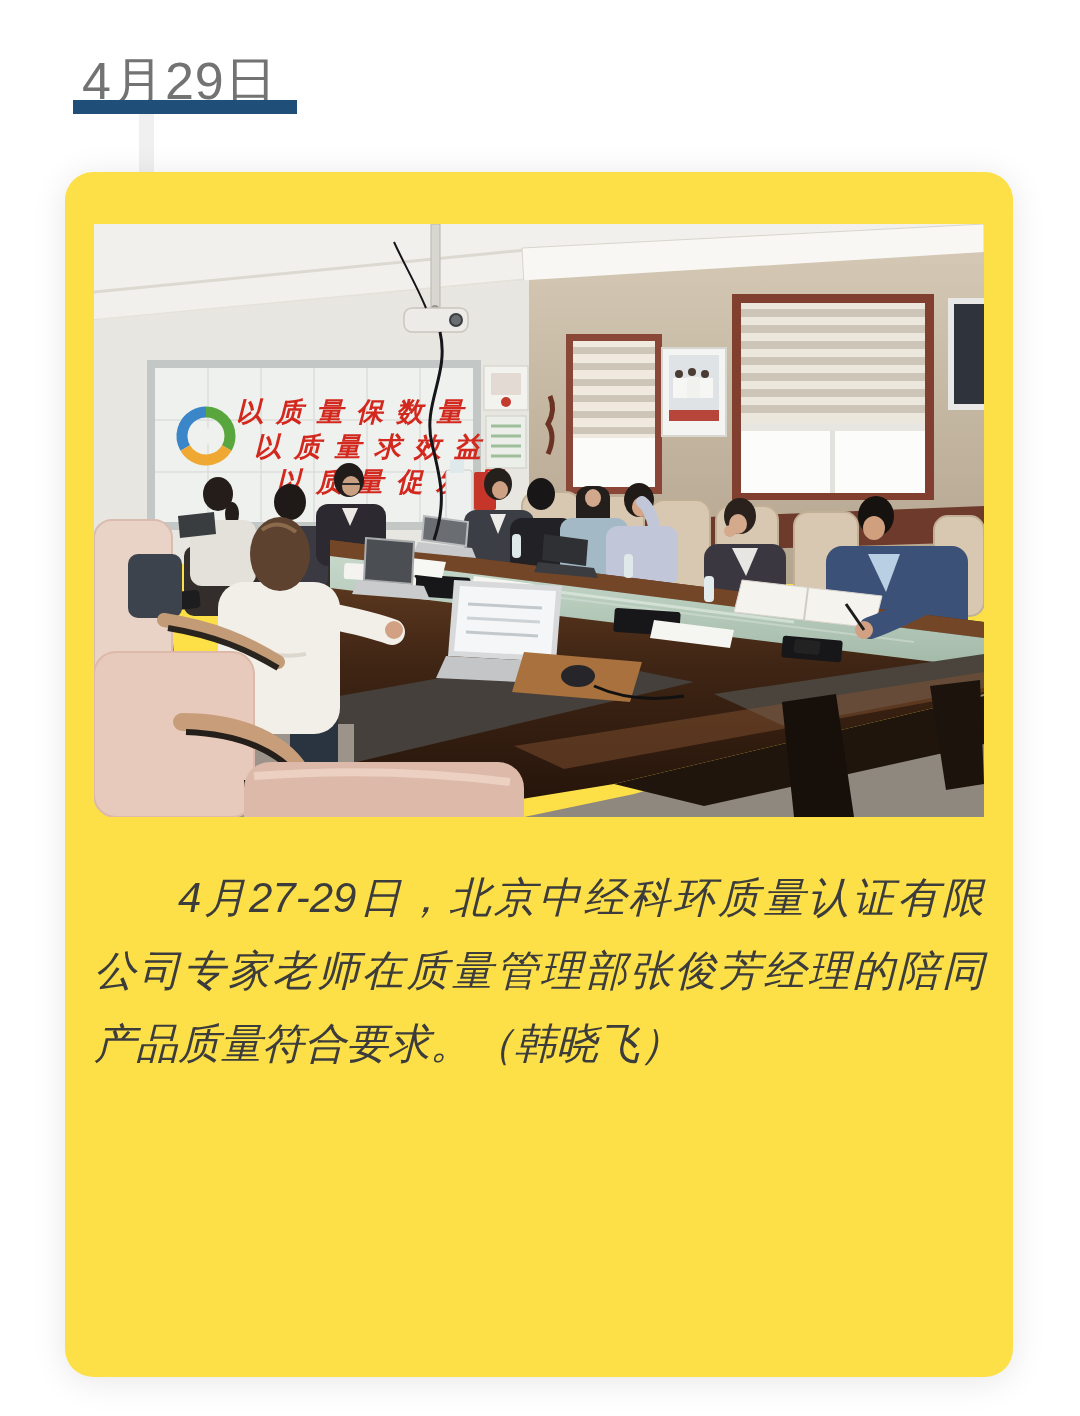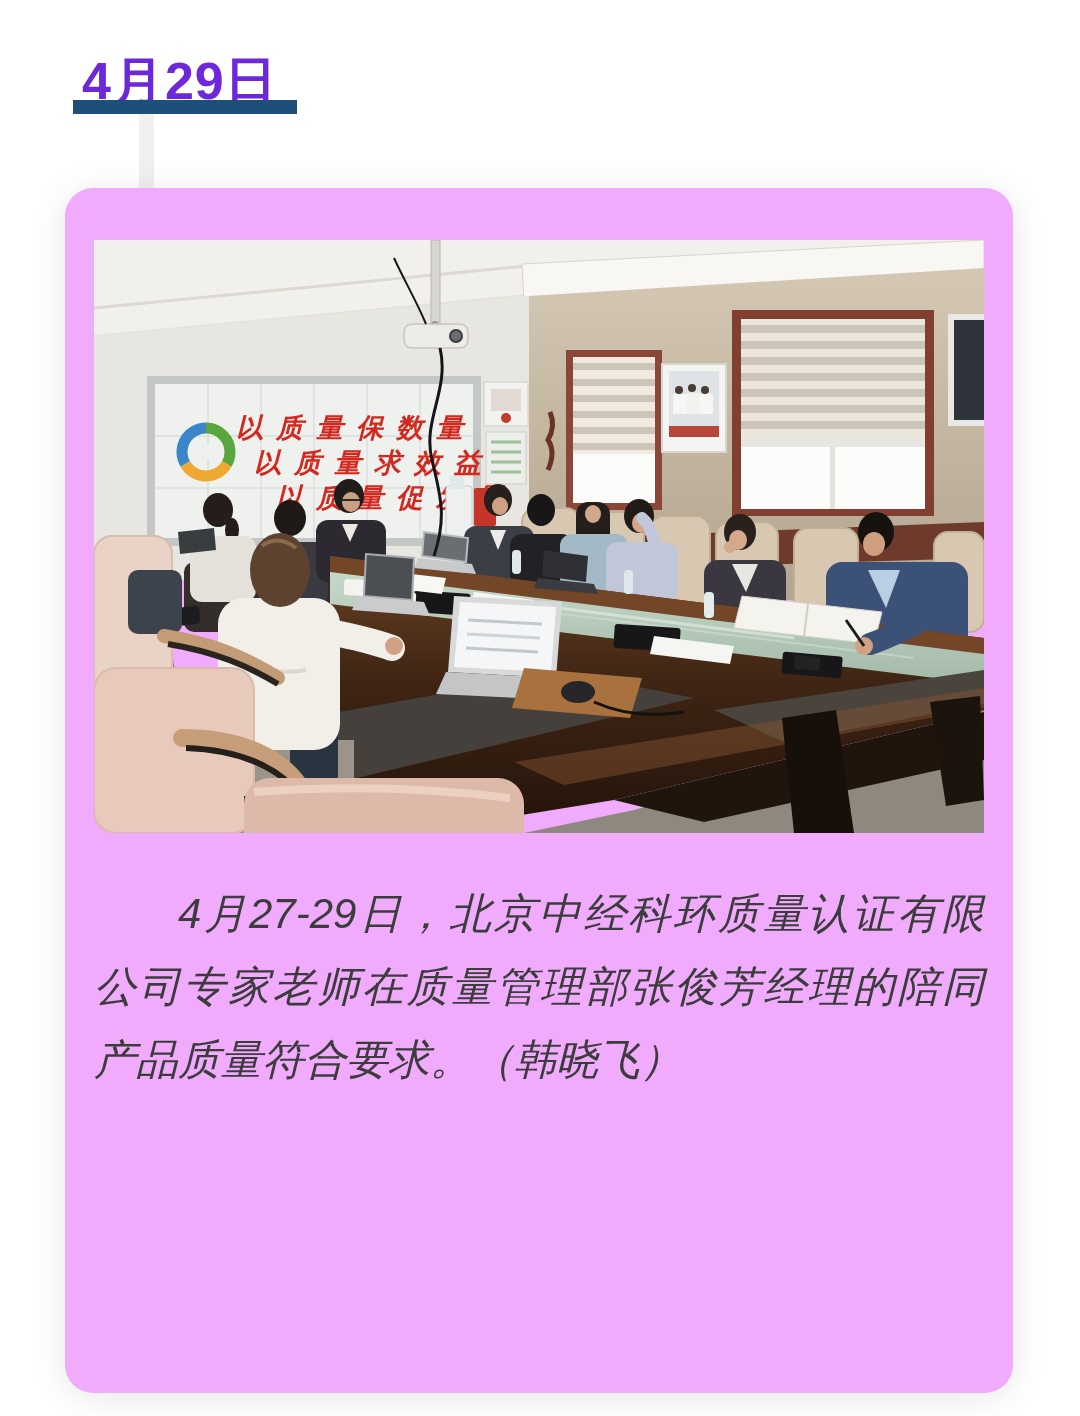--- a/index.html
+++ b/index.html
@@ -3,34 +3,34 @@
 <meta charset="utf-8">
 <style>
   html,body{margin:0;padding:0;}
   body{
     width:1080px;height:1416px;position:relative;overflow:hidden;
     background:#ffffff;
     font-family:"Liberation Sans","DejaVu Sans",sans-serif;
   }
   .page-title{
     position:absolute;left:82px;top:14px;
-    font-size:52px;line-height:64px;color:#6d28d9;font-weight:700;
+    font-size:52px;line-height:64px;color:#737373;font-weight:400;
     letter-spacing:1px;
   }
   .accent-bar{
     position:absolute;left:73px;top:100px;width:224px;height:14px;
     background:#1f4e79;
   }
   .timeline-connector{
     position:absolute;left:139px;top:114px;width:15px;height:76px;
     background:#f0f0f0;
   }
   .article-card{
-    position:absolute;left:65px;top:188px;width:948px;height:1205px;
-    background:#f0abfc;border-radius:28px;
+    position:absolute;left:65px;top:172px;width:948px;height:1205px;
+    background:#fde047;border-radius:28px;
     box-shadow:0 4px 34px rgba(0,0,0,0.10);
     box-sizing:border-box;padding:52px 29px 0 29px;overflow:hidden;
   }
   .photo-wrap{width:890px;height:593px;overflow:hidden;}
   .photo-wrap svg{display:block;width:890px;height:593px;}
   .article-text{
     margin-top:44px;width:890px;
     font-size:42px;line-height:73px;color:#3c3c3c;
   }
   .line{

